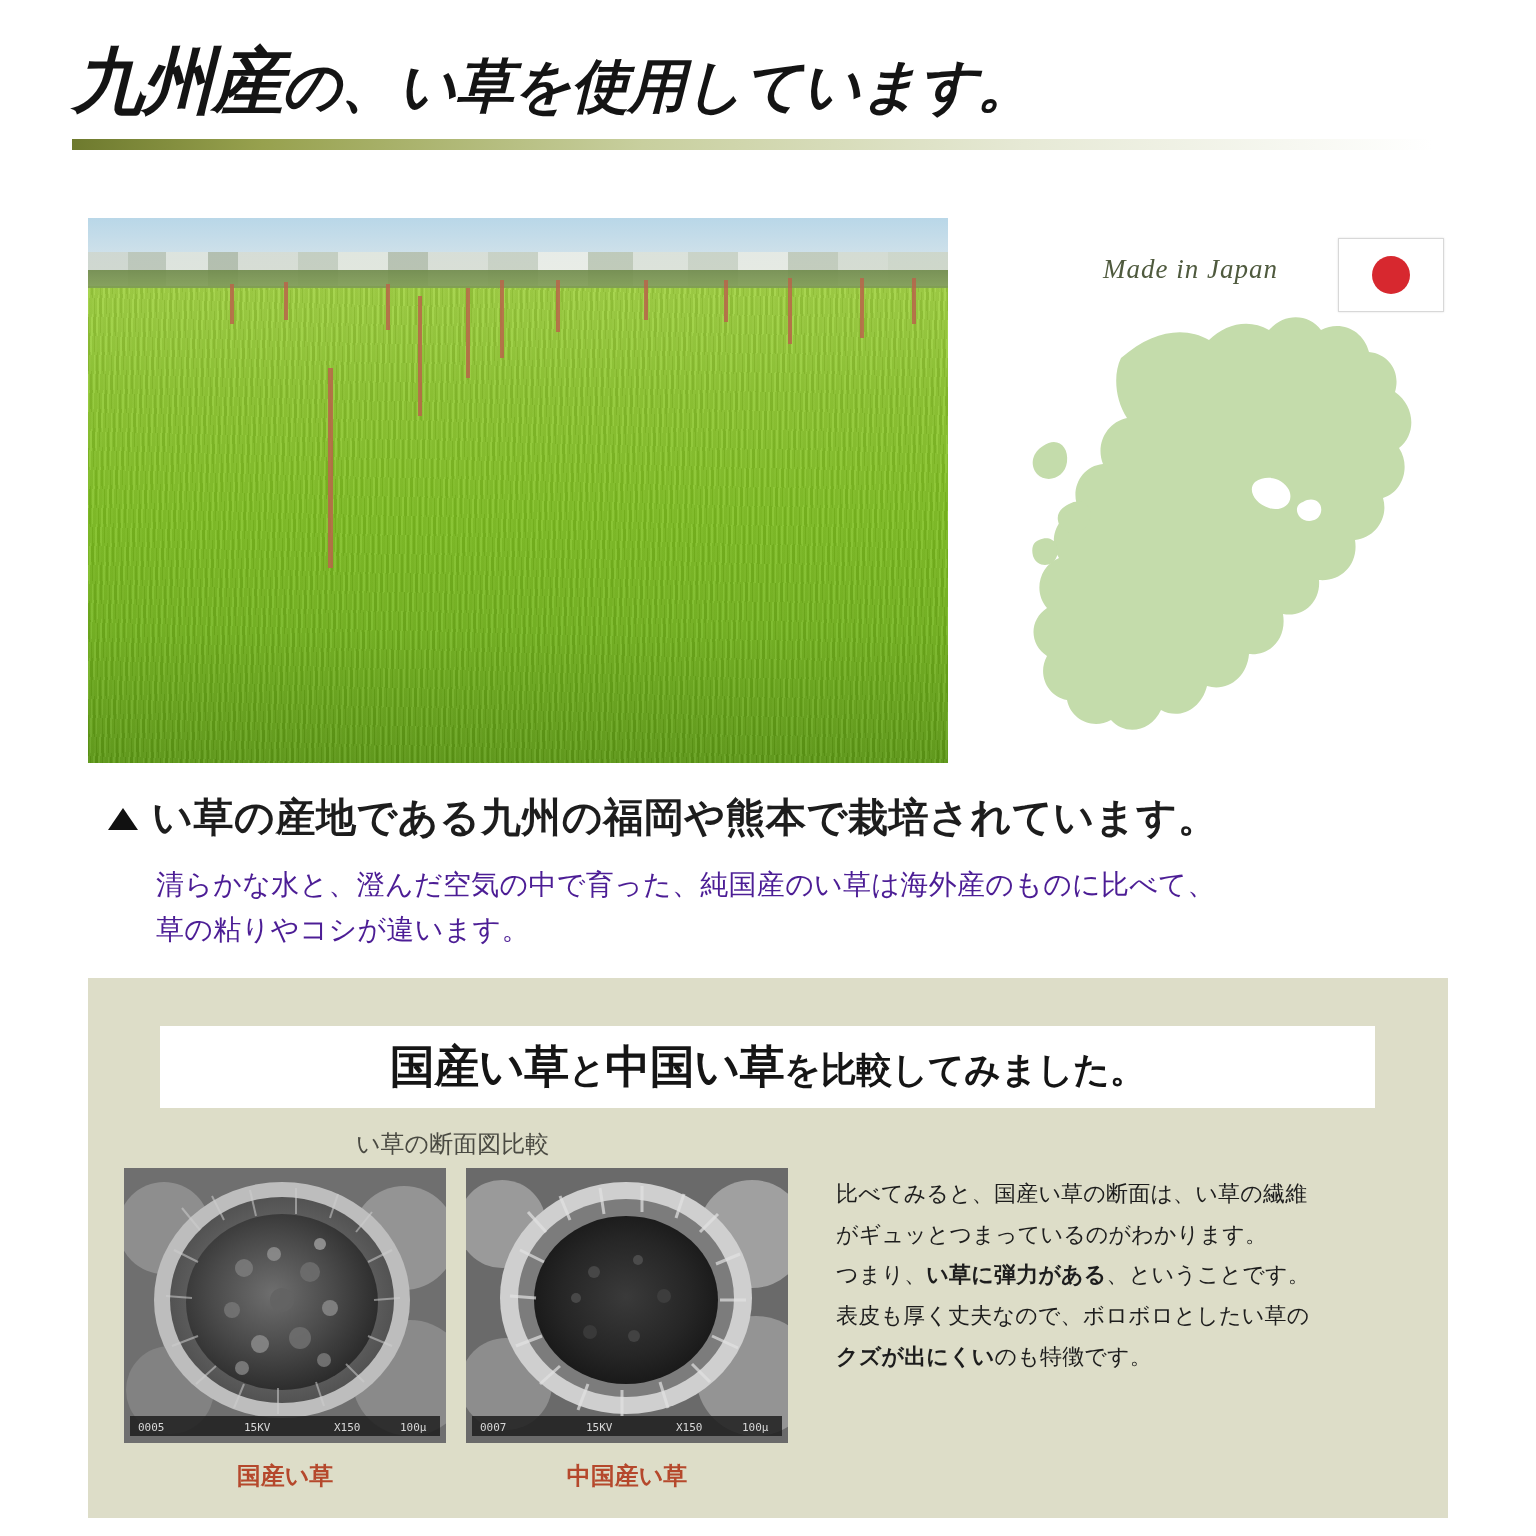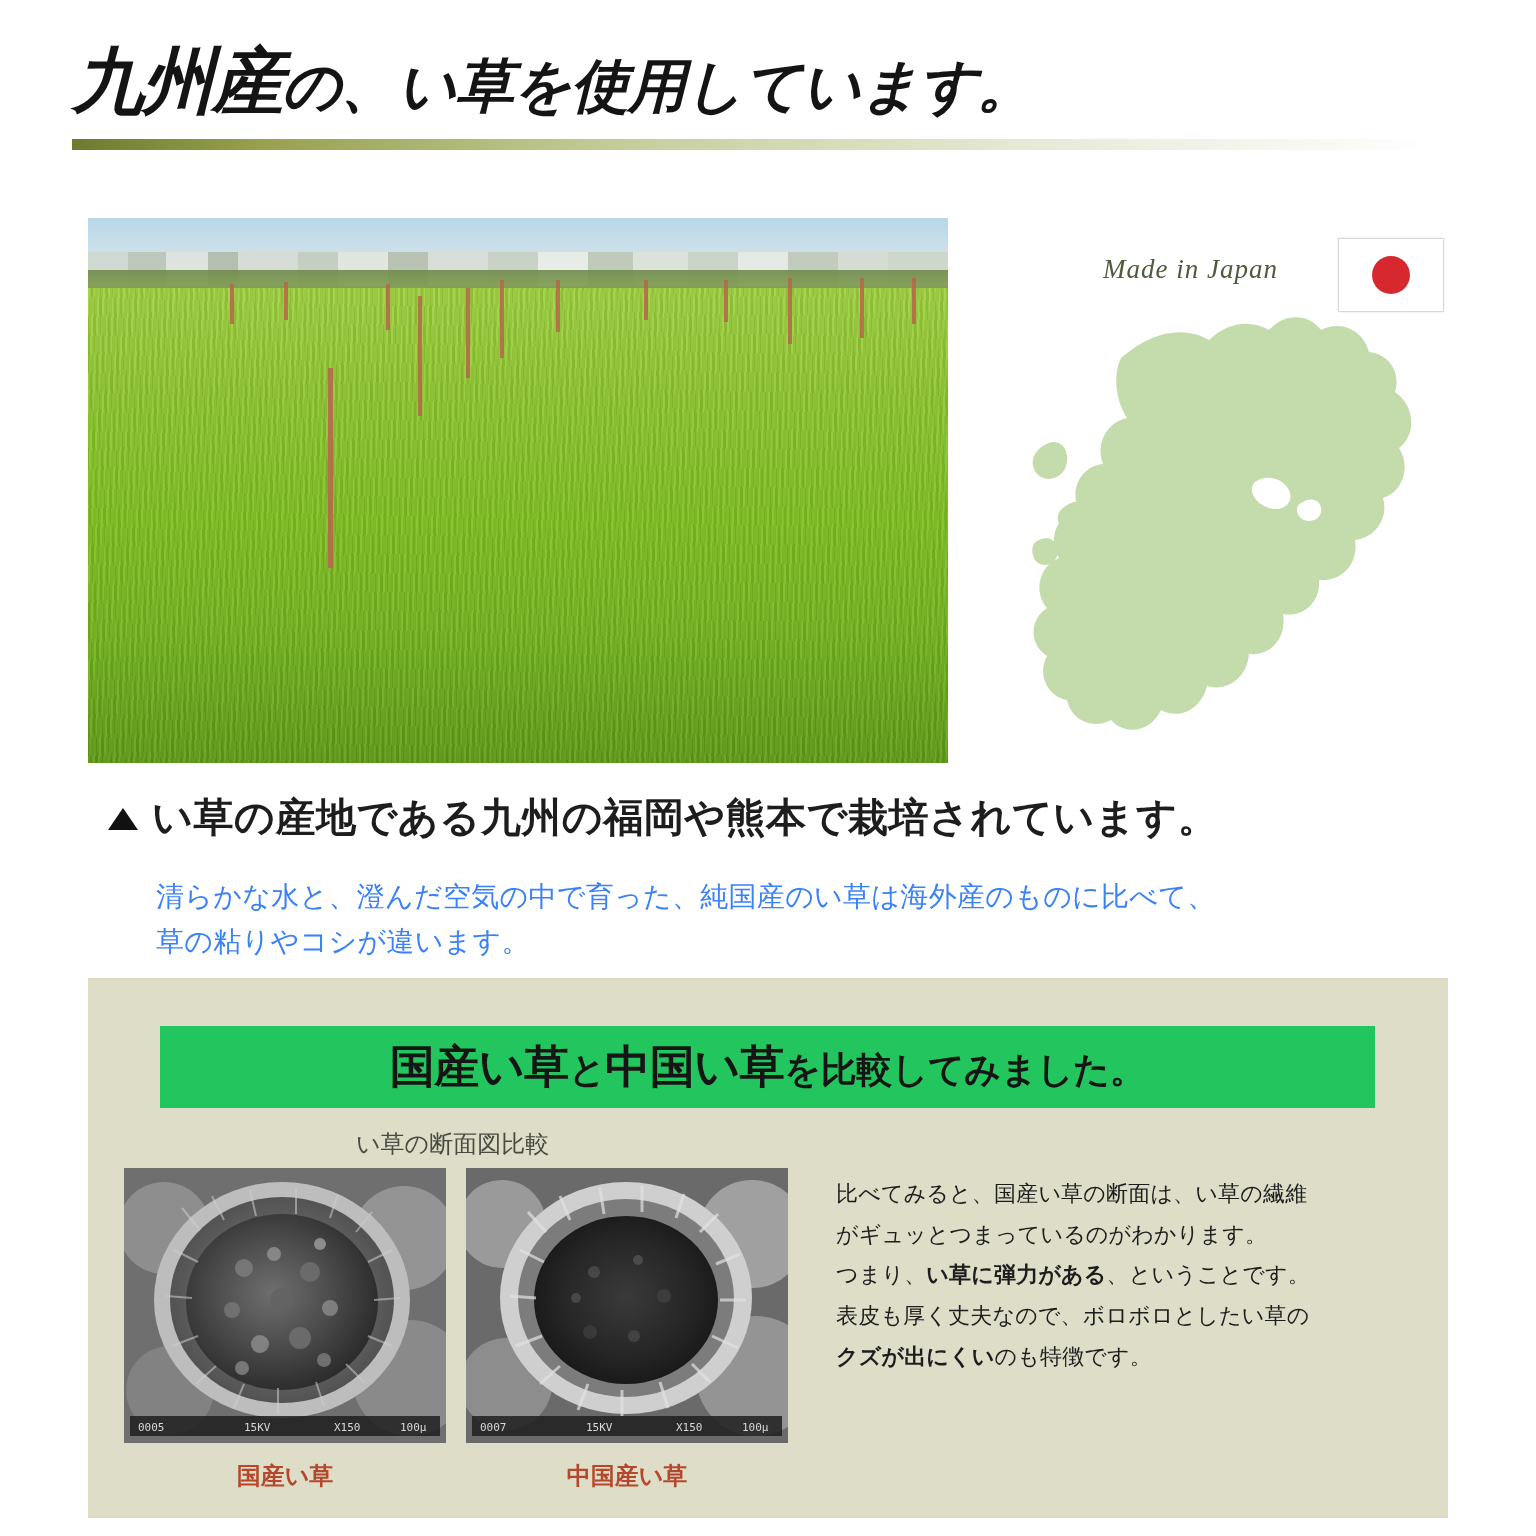--- a/index.html
+++ b/index.html
@@ -166,44 +166,44 @@
     letter-spacing: .5px;
   }
   .tri {
     width: 0; height: 0;
     border-left: 15px solid transparent;
     border-right: 15px solid transparent;
     border-bottom: 22px solid #111111;
     margin-top: 2px;
   }
   .caption-body {
-    margin-top: 30px;
+    margin-top: 18px;
     margin-left: 48px;
     font-size: 28px;
     line-height: 1.6;
-    color: #3b82f6;
+    color: #4c1d95;
     letter-spacing: .3px;
   }
 
   
   .panel {
     position: absolute;
     left: 88px;
     top: 978px;
     width: 1360px;
     height: 540px;
     background: #ddddc8;
   }
   .panel-title-band {
     position: absolute;
     left: 72px;
     top: 48px;
     width: 1215px;
     height: 82px;
-    background: #22c55e;
+    background: #ffffff;
     display: flex;
     align-items: center;
     justify-content: center;
   }
   .panel-title {
     font-size: 45px;
     font-weight: 700;
     letter-spacing: -0.5px;
     color: #151515;
     white-space: nowrap;

